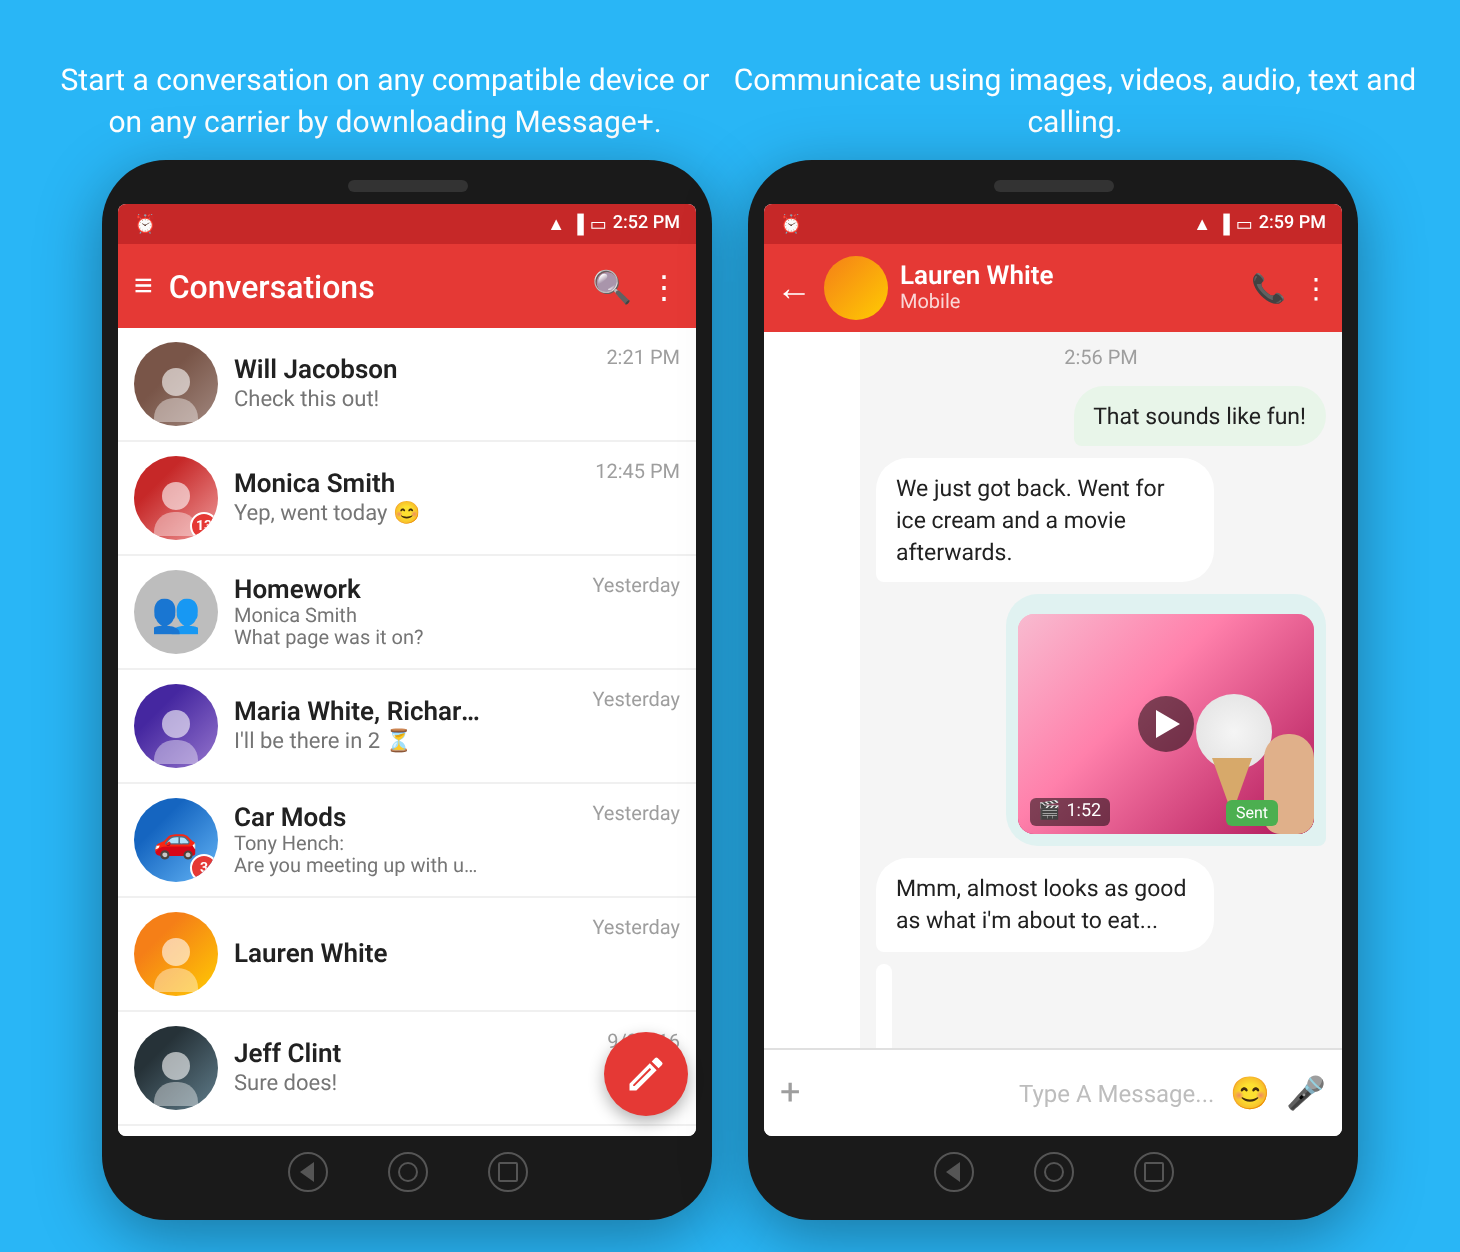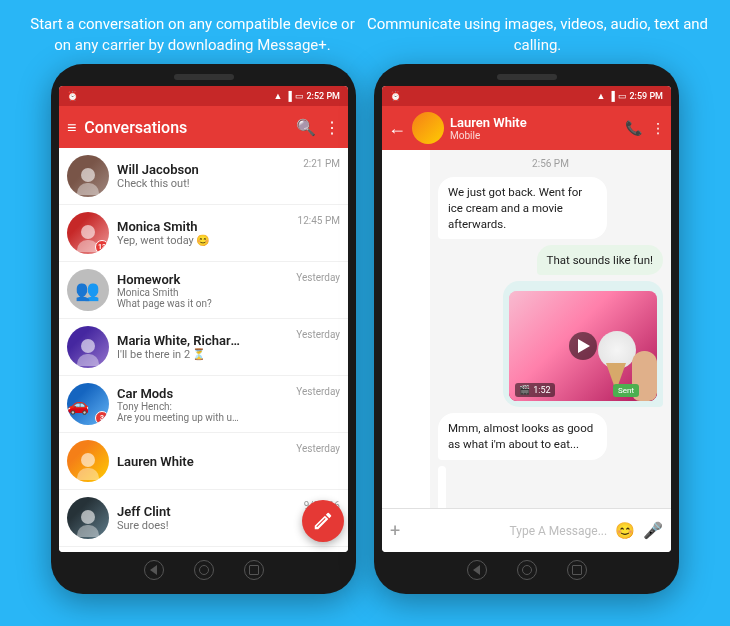--- a/index.html
+++ b/index.html
@@ -20,20 +20,21 @@
       padding: 14px 20px 8px;
       gap: 0;
     }
     .top-text-left, .top-text-right {
       flex: 1;
       text-align: center;
       color: #fff;
       font-size: 15px;
       line-height: 1.4;
       font-weight: 400;
+      margin-top: 16px;
     }
 
     .phones-row {
       display: flex;
       gap: 18px;
       padding: 0 18px;
       justify-content: center;
       flex: 1;
     }
 
@@ -152,20 +153,21 @@
     }
     .convo-avatar {
       width: 42px;
       height: 42px;
       border-radius: 50%;
       flex-shrink: 0;
       overflow: hidden;
       position: relative;
       display: flex;
       align-items: center;
+      justify-content: center;
     }
     .convo-content {
       flex: 1;
       min-width: 0;
     }
     .convo-name {
       font-size: 13px;
       font-weight: 600;
       color: #212121;
       white-space: nowrap;
@@ -652,26 +654,26 @@
         <div class="chat-icons">
           <span>📞</span>
           <span>⋮</span>
         </div>
       </div>
 
       <div class="chat-messages">
 
         <div class="msg-time-center">2:56 PM</div>
 
+        <div class="bubble-wrap sent">
+          <div class="bubble fun">That sounds like fun!</div>
+        </div>
+
         <div class="bubble-wrap received">
           <div class="bubble received">We just got back. Went for ice cream and a movie afterwards.</div>
-        </div>
-
-        <div class="bubble-wrap sent">
-          <div class="bubble fun">That sounds like fun!</div>
         </div>
 
         <div class="bubble-wrap sent">
           <div class="bubble sent" style="padding:6px; max-width:80%; min-width:160px">
             <div class="video-thumb">
 
               <div style="width:100%;height:100%;background:linear-gradient(135deg,#f8bbd0 0%,#ff80ab 40%,#ad1457 100%);position:absolute;"></div>
               <div class="icecream">
                 <div class="icecream-scoop"></div>
                 <div class="icecream-cone"></div>

